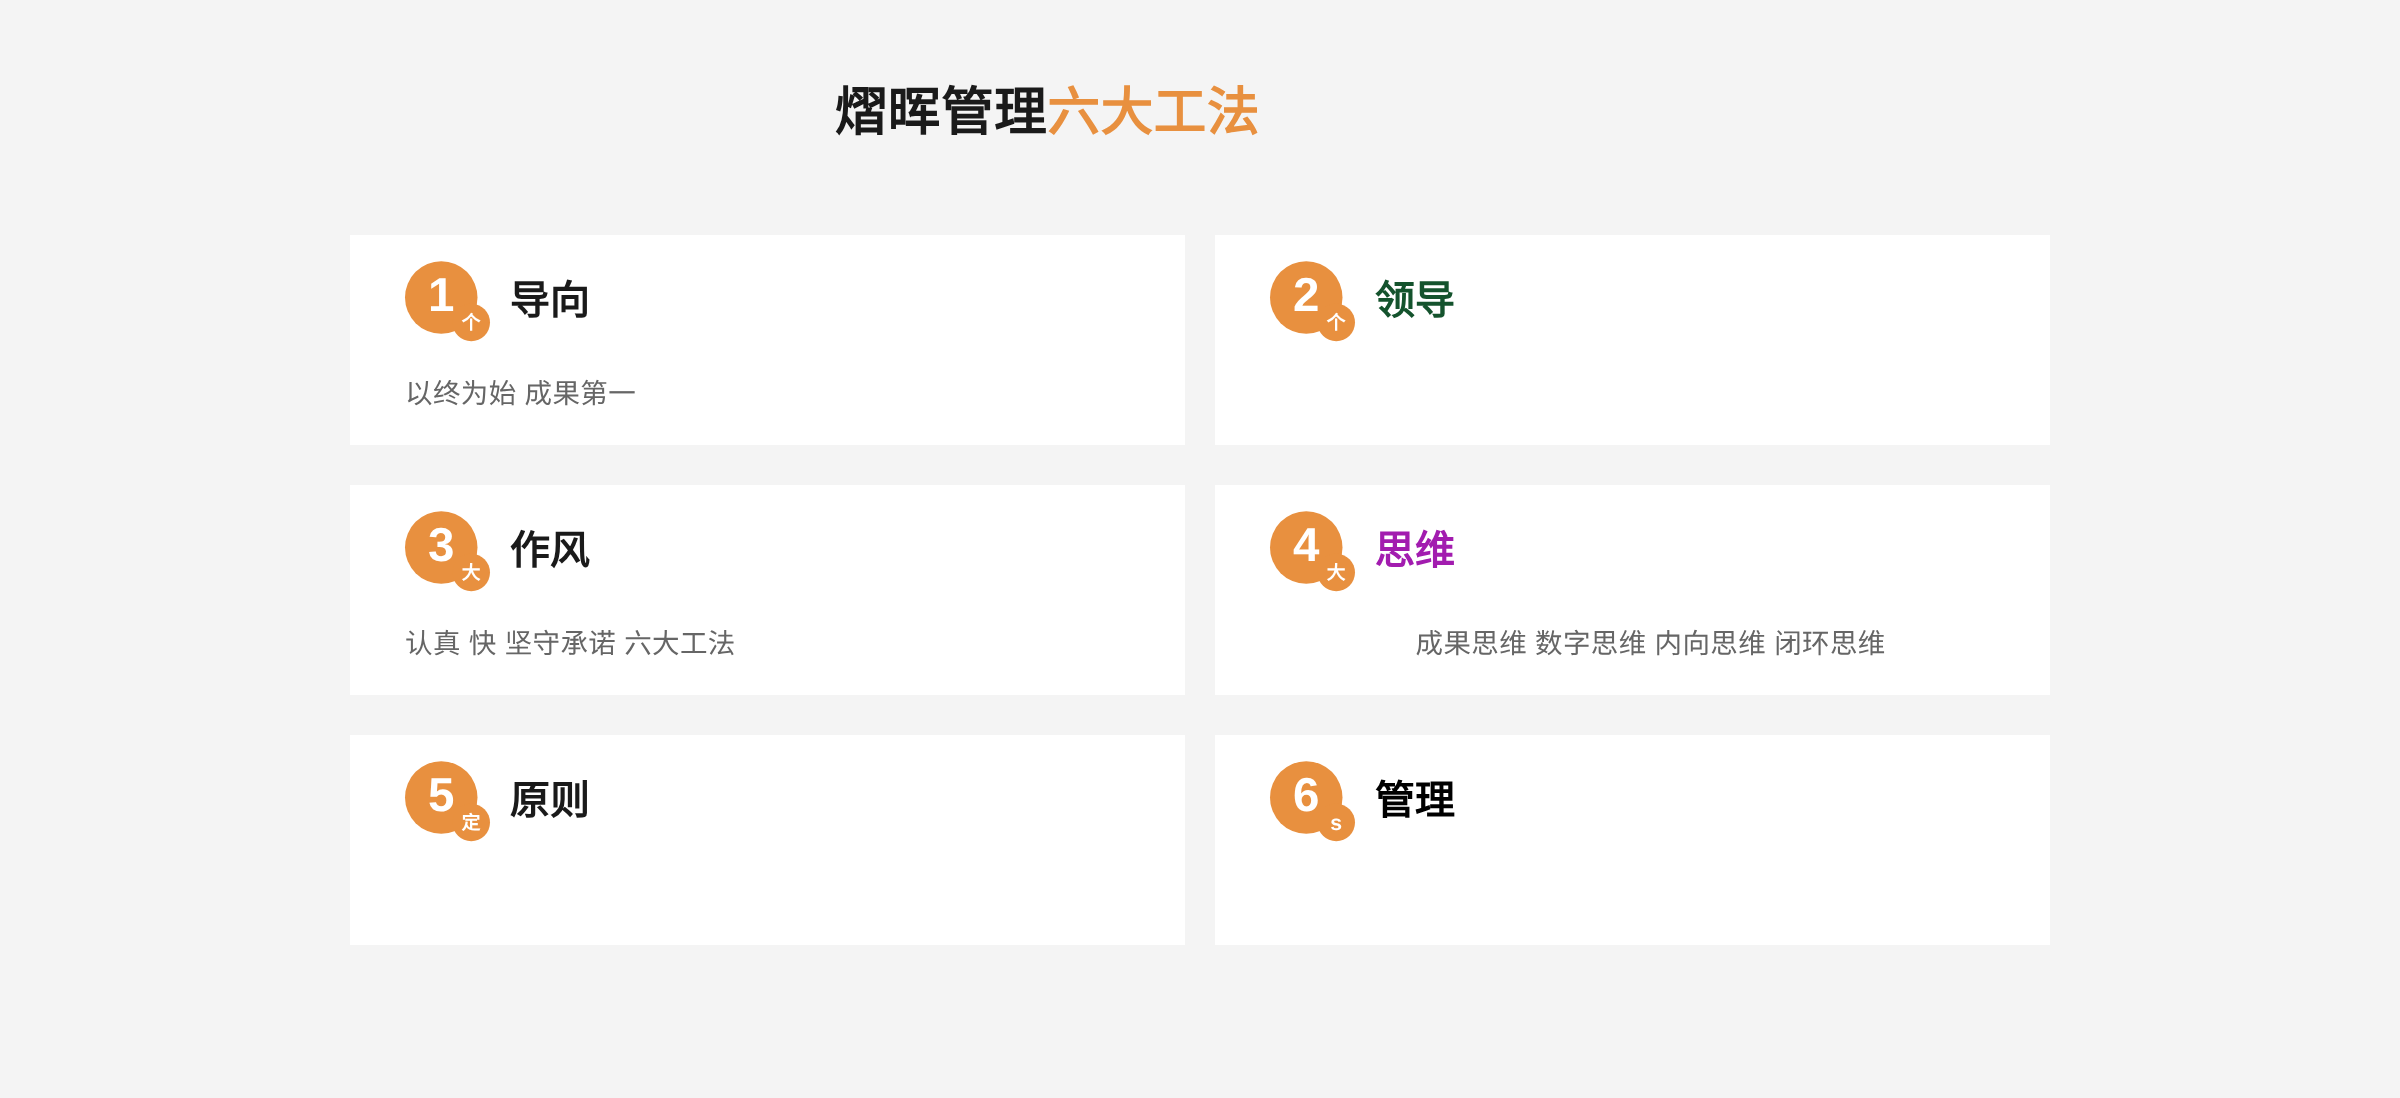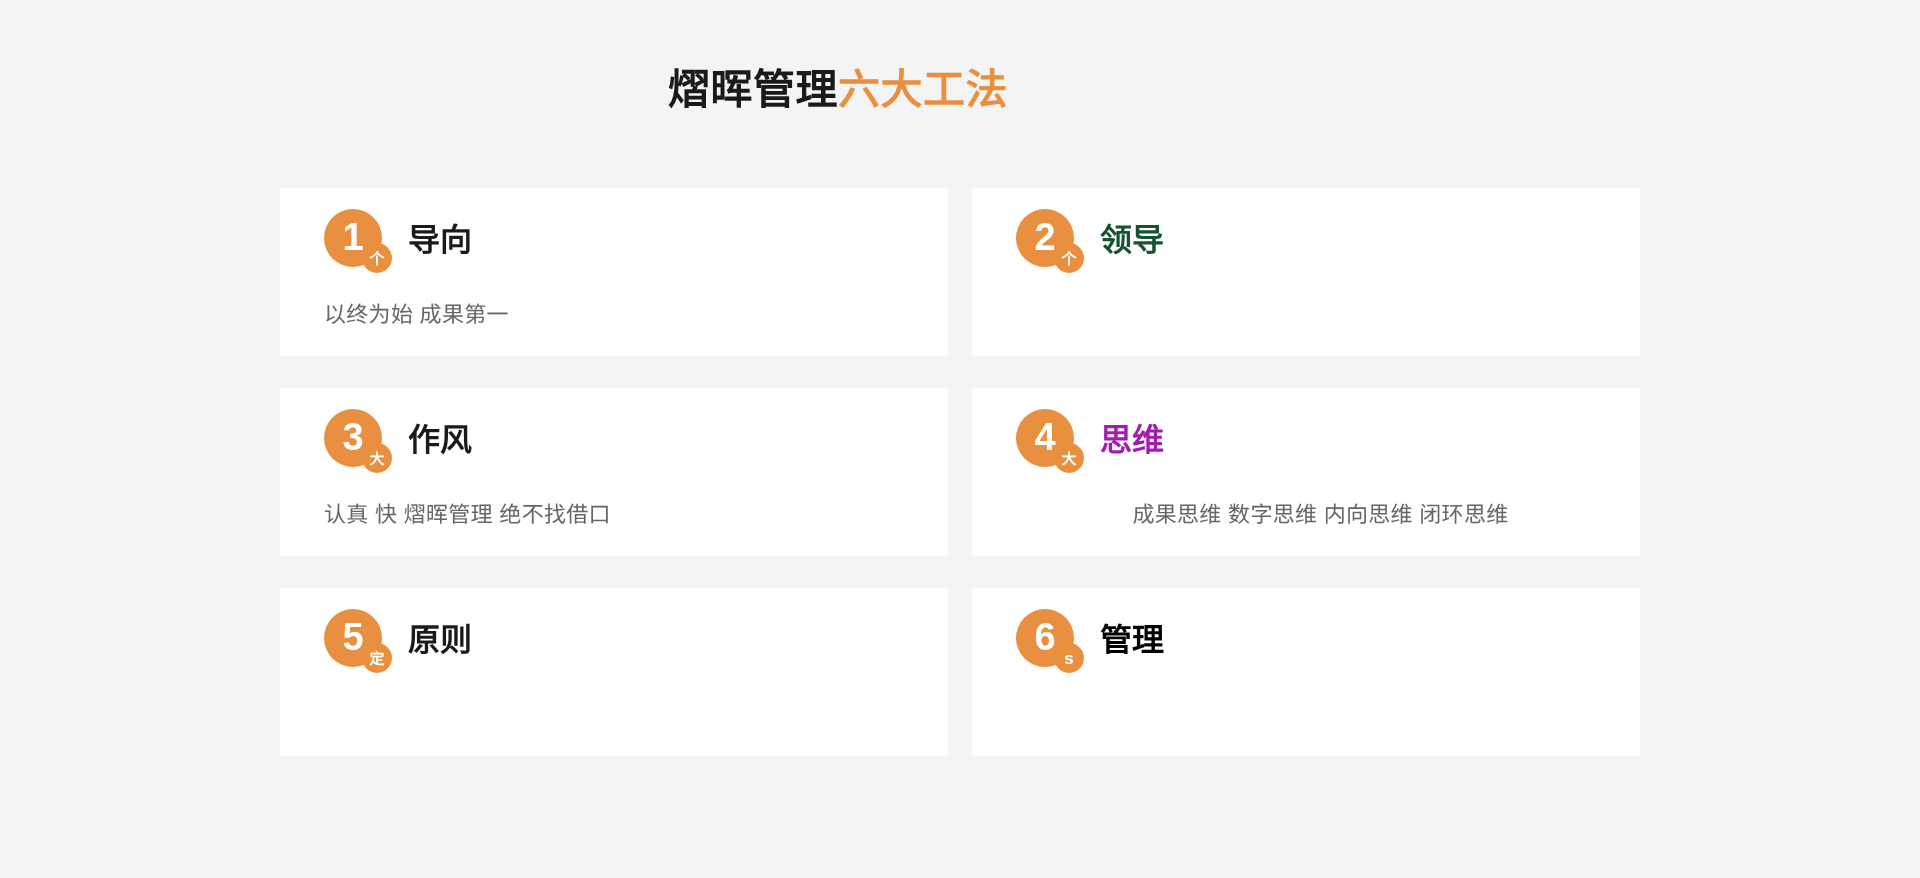--- a/index.html
+++ b/index.html
@@ -178,21 +178,21 @@
         </div>
       </div>
       <div class="card" style="background: rgb(255, 255, 255);">
         <div class="card-head">
           <div class="badge">
             <div class="badge-main" style="background: rgb(232, 144, 63);">3</div>
             <div class="badge-sub" style="background: rgb(232, 144, 63);">大</div>
           </div>
           <div class="card-heading" style="color: rgb(26, 26, 26);">作风</div>
         </div>
-        <div class="card-desc" style="color: rgb(102, 102, 102);">认真  快  熠晖管理  绝不找借口</div>
+        <div class="card-desc" style="color: rgb(102, 102, 102);">认真  快  坚守承诺  六大工法</div>
       </div>
       <div class="card" style="background: rgb(255, 255, 255);">
         <div class="card-head">
           <div class="badge">
             <div class="badge-main" style="background: rgb(232, 144, 63);">4</div>
             <div class="badge-sub" style="background: rgb(232, 144, 63);">大</div>
           </div>
           <div class="card-heading" style="color: #a21caf;">思维</div>
         </div>
         <div class="card-desc" style="color: rgb(102, 102, 102); text-align: center;">成果思维  数字思维  内向思维  闭环思维</div>

